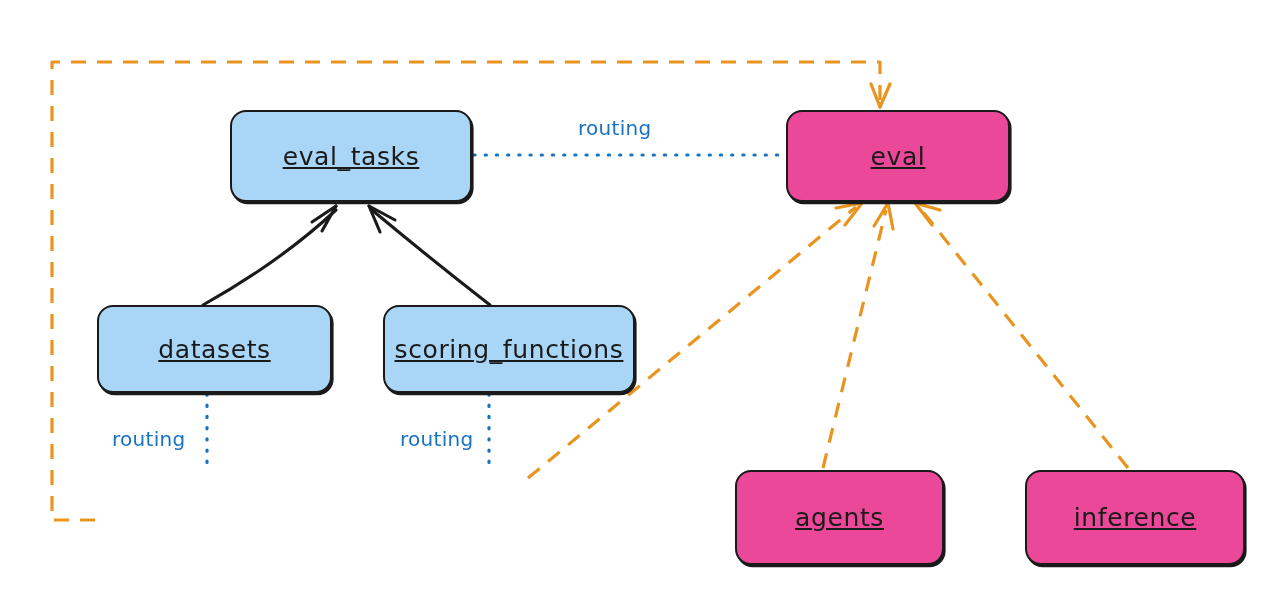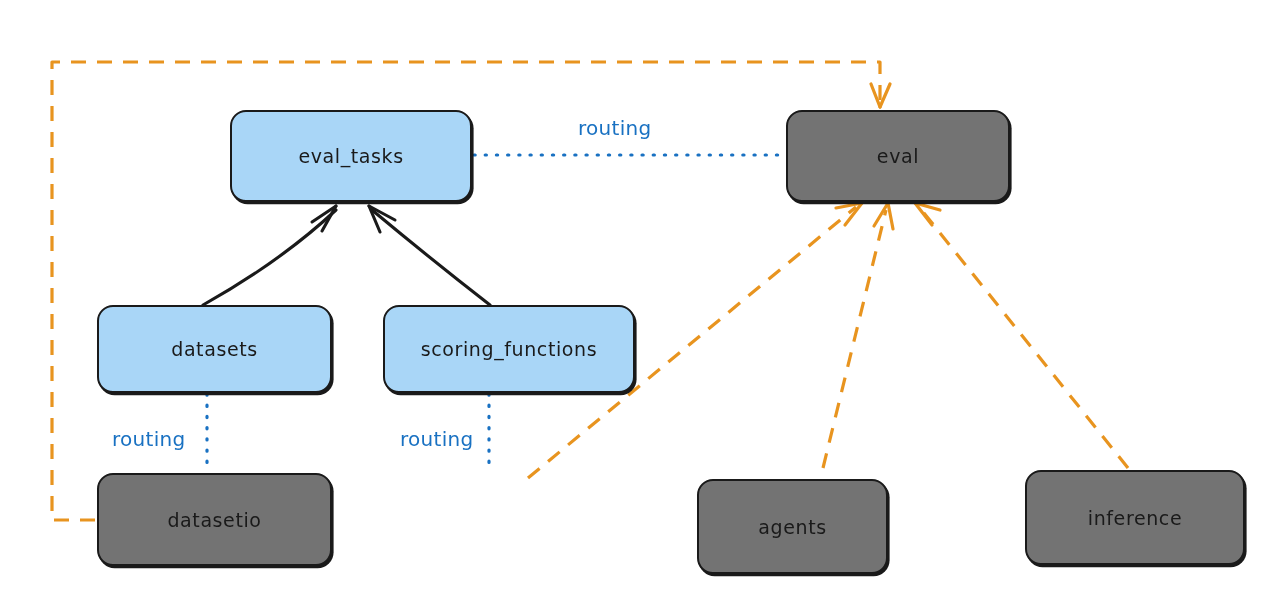--- a/index.html
+++ b/index.html
@@ -31,28 +31,29 @@
     position: absolute;
     box-sizing: border-box;
     border: 2.6px solid #1a1a1a;
     border-radius: 16px;
     display: flex;
     align-items: center;
     justify-content: center;
     box-shadow: 1.6px 2.2px 0 0 #1a1a1a;
   }
   .node.blue  { background: #a9d6f7; }
-  .node.green { background: #737373; }
+  .node.green { background: #ec4899; }
   .node-label {
     font-family: "DejaVu Sans", sans-serif;
-    font-size: 19px;
+    font-size: 25px;
     color: #1a1a1a;
     letter-spacing: 0.6px;
     white-space: nowrap;
     user-select: none;
+    text-decoration: underline;
   }
   .edge-label {
     position: absolute;
     font-family: "DejaVu Sans", sans-serif;
     font-size: 20px;
     color: #1971c2;
     letter-spacing: 0.3px;
     white-space: nowrap;
     user-select: none;
   }
@@ -116,26 +117,23 @@
   </div>
 
   <div class="node blue" style="left:97px; top:305px; width:235px; height:88px;align-items:center;">
     <span class="node-label">datasets</span>
   </div>
 
   <div class="node blue" style="left:383px; top:305px; width:252px; height:88px;">
     <span class="node-label">scoring_functions</span>
   </div>
 
-  <div class="node green" style="left:97px; top:473px; width:235px; height:93px;">
-    <span class="node-label">datasetio</span>
-  </div>
 
 
-  <div class="node green" style="left:697px; top:470px; width:191px; height:95px;margin-top:9px;">
+  <div class="node green" style="left:735px; top:470px; width:209px; height:95px;">
     <span class="node-label">agents</span>
   </div>
 
   <div class="node green" style="left:1025px; top:470px; width:220px; height:95px;">
     <span class="node-label">inference</span>
   </div>
 
   <span class="edge-label" style="left:578px; top:116px;">routing</span>
   <span class="edge-label" style="left:112px; top:427px;">routing</span>
   <span class="edge-label" style="left:400px; top:427px;">routing</span>

